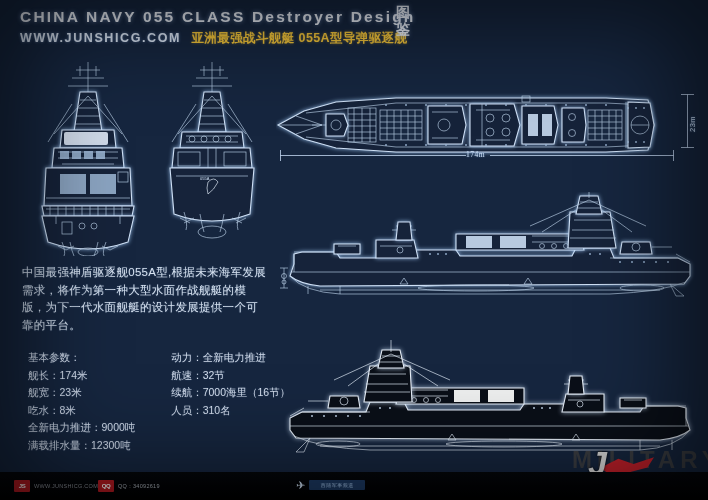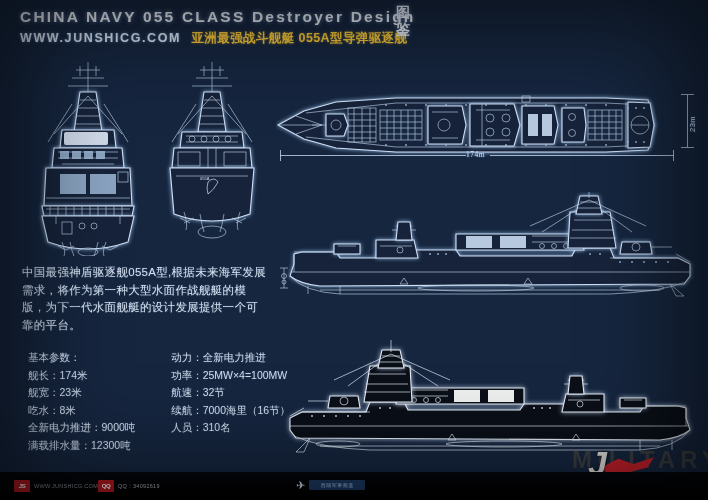--- a/index.html
+++ b/index.html
@@ -478,21 +478,20 @@
     <div class="spec-col left">
       <div class="spec-line">基本参数：</div>
       <div class="spec-line">舰长：174米</div>
       <div class="spec-line">舰宽：23米</div>
       <div class="spec-line">吃水：8米</div>
       <div class="spec-line">全新电力推进：9000吨</div>
       <div class="spec-line">满载排水量：12300吨</div>
     </div>
     <div class="spec-col right">
       <div class="spec-line">动力：全新电力推进</div>
-      <div class="spec-line">功率：25MW×4=100MW</div>
       <div class="spec-line">航速：32节</div>
       <div class="spec-line">续航：7000海里（16节）</div>
       <div class="spec-line">人员：310名</div>
     </div>
   </div>
 
   <div id="watermark">
     <div class="wm-military">MILITARY</div>
     <div class="wm-swoosh"></div>
     <div class="wm-j">J</div>

